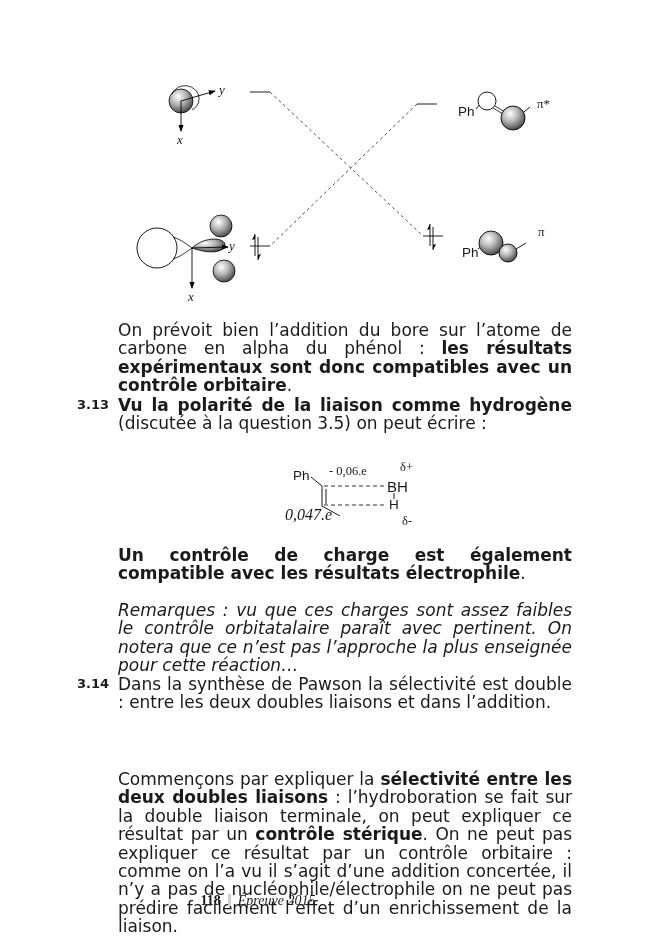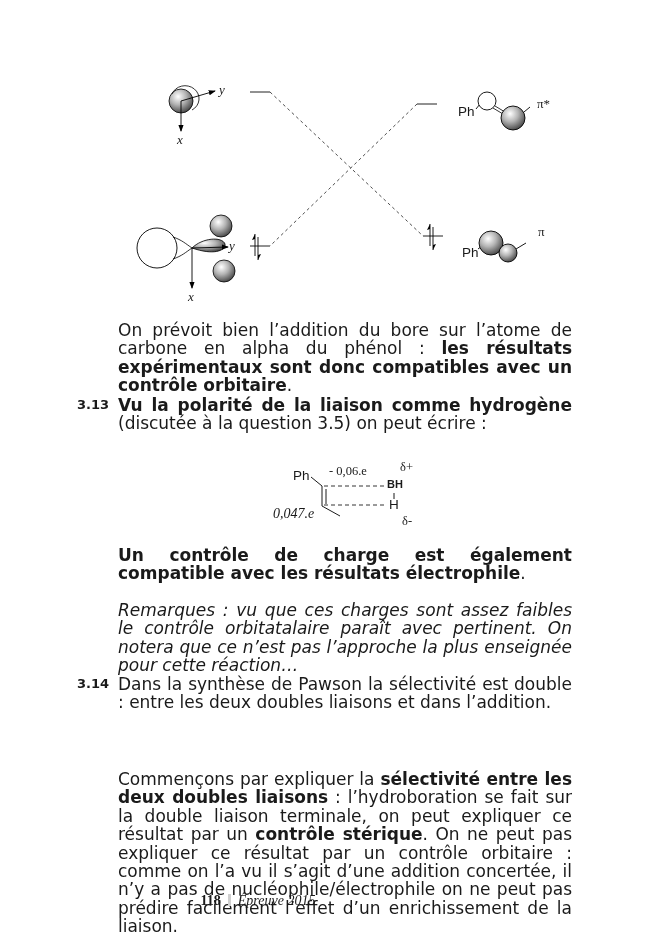--- a/index.html
+++ b/index.html
@@ -113,22 +113,22 @@
     <line x1="51" y1="22" x2="62" y2="31" stroke="#000" stroke-width="0.9"></line>
     <line x1="62" y1="31" x2="62" y2="51" stroke="#000" stroke-width="0.9"></line>
     <line x1="66" y1="34" x2="66" y2="49" stroke="#000" stroke-width="0.9"></line>
     <line x1="62" y1="51" x2="80" y2="61" stroke="#000" stroke-width="0.9"></line>
     <line x1="64" y1="31" x2="124" y2="31" stroke="#000" stroke-width="0.8" stroke-dasharray="4,3"></line>
     <line x1="64" y1="50" x2="124" y2="50" stroke="#000" stroke-width="0.8" stroke-dasharray="4,3"></line>
     <line x1="134" y1="38" x2="134" y2="44" stroke="#000" stroke-width="0.9"></line>
   </svg>
   <span class="sans" style="position:absolute;left:33px;top:13px;font-size:13.5px;">Ph</span>
   <span class="ser" style="position:absolute;left:69px;top:9px;font-size:12.5px;font-style:normal;">- 0,06.e</span>
-  <span class="ser" style="position:absolute;left:13px;top:51px;font-size:14px;">0,047.e</span>
-  <span class="sans" style="position:absolute;left:127px;top:23px;font-size:11px;font-weight:bold;">BH</span>
+  <span class="ser" style="position:absolute;left:25px;top:51px;font-size:16px;">0,047.e</span>
+  <span class="sans" style="position:absolute;left:127px;top:23px;font-size:15px;">BH</span>
   <span class="sans" style="position:absolute;left:129px;top:42px;font-size:13.5px;">H</span>
   <span class="ser" style="position:absolute;left:140px;top:5px;font-size:12.5px;font-style:normal;">δ+</span>
   <span class="ser" style="position:absolute;left:142px;top:59px;font-size:12.5px;font-style:normal;">δ-</span>
 </div>
 
 <div class="para" style="top:546px;">
   <b>Un contrôle de charge est également compatible avec les résultats électrophile</b><span>.</span>
 </div>
 
 <div class="para italic" style="top:601px;">Remarques : vu que ces charges sont assez faibles le contrôle orbitatalaire paraît avec pertinent. On notera que ce n’est pas l’approche la plus enseignée pour cette réaction…</div>

